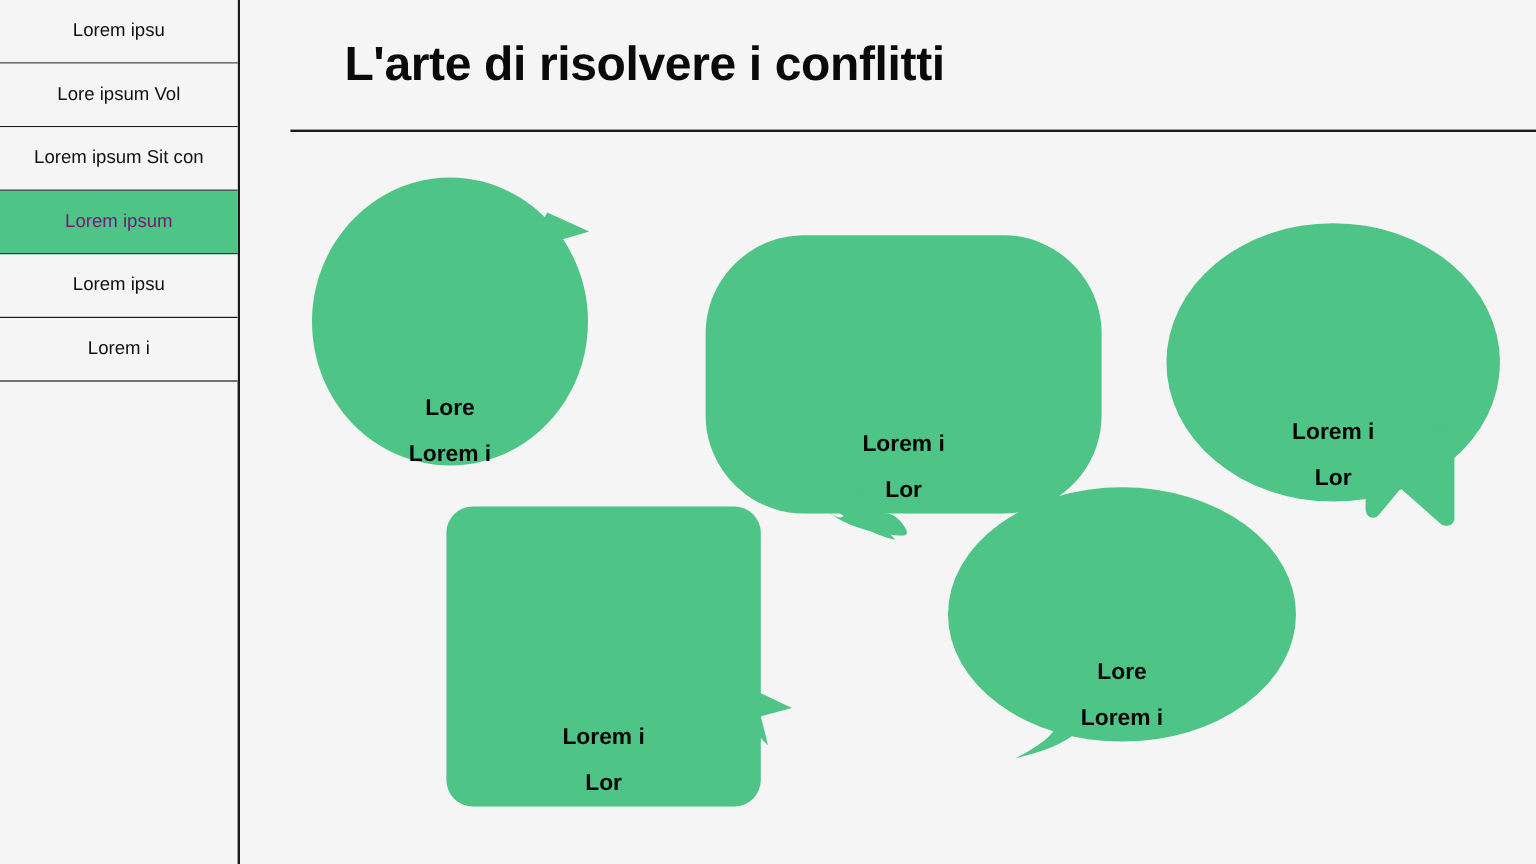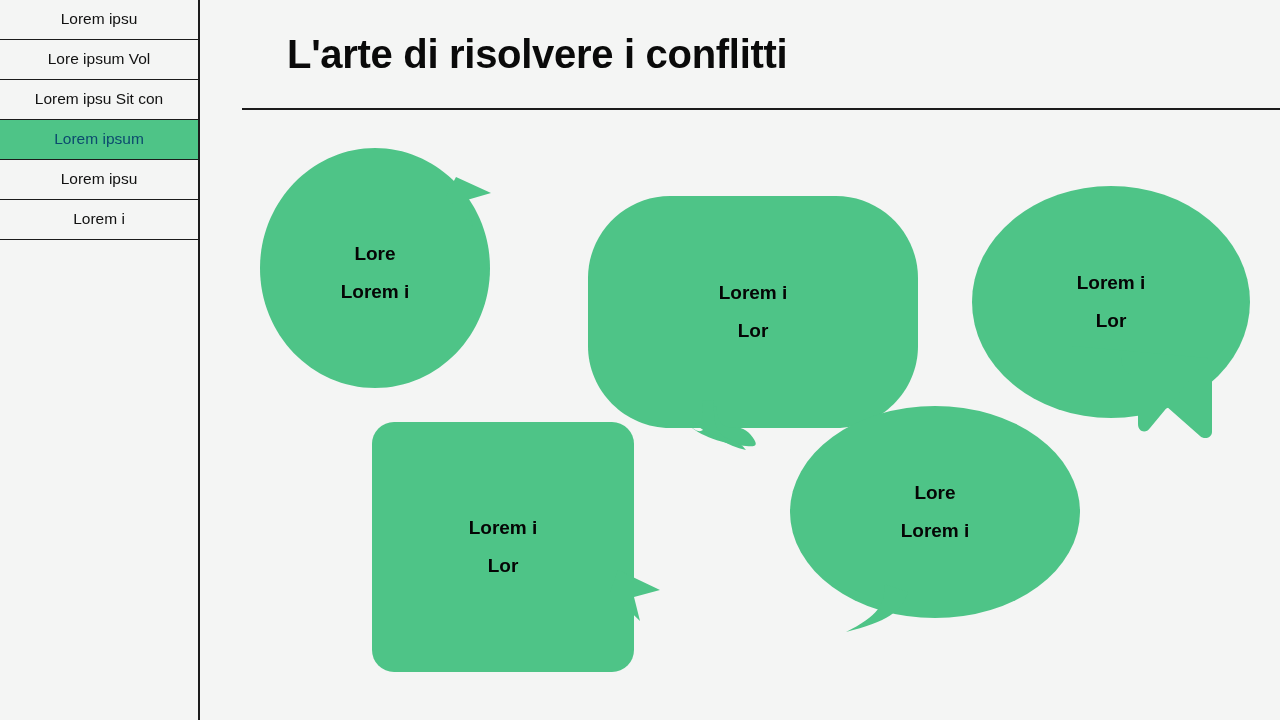--- a/index.html
+++ b/index.html
@@ -34,39 +34,39 @@
     border-right: 2px solid #1b1b1b;
   }
 
   .sidebar-list {
     list-style: none;
     width: 100%;
   }
 
   .sidebar-item {
     position: relative;
-    height: 40px;
+    height: 53px;
     display: flex;
     align-items: center;
     justify-content: center;
     text-align: center;
     font-size: 15.5px;
     line-height: 1.2;
     color: #111111;
     background: #f4f5f4;
     border-bottom: 1.5px solid #1b1b1b;
     padding: 0 8px;
     white-space: nowrap;
     cursor: pointer;
     user-select: none;
   }
 
   .sidebar-item.is-active {
     background: #4ec487;
-    color: #0c4a6e;
+    color: #701a75;
   }
 
   .sidebar-filler {
     background: #f4f5f4;
   }
 
   
   .main {
     position: relative;
     flex: 1 1 auto;
@@ -116,21 +116,21 @@
     width: 100%;
     height: 100%;
     overflow: visible;
   }
 
   .bubble-text {
     position: absolute;
     display: flex;
     flex-direction: column;
     align-items: center;
-    justify-content: center;
+    justify-content: flex-end;
     font-size: 19px;
     font-weight: bold;
     color: #050505;
     line-height: 38px;
     text-align: center;
     white-space: nowrap;
     pointer-events: none;
   }
 
   
@@ -156,21 +156,21 @@
 
   <aside class="sidebar">
     <ul class="sidebar-list">
       <li class="sidebar-item">
         <span>Lorem ipsu</span>
       </li>
       <li class="sidebar-item">
         <span>Lore ipsum Vol</span>
       </li>
       <li class="sidebar-item">
-        <span>Lorem ipsu Sit con</span>
+        <span>Lorem ipsum Sit con</span>
       </li>
       <li class="sidebar-item is-active">
         <span>Lorem ipsum</span>
       </li>
       <li class="sidebar-item">
         <span>Lorem ipsu</span>
       </li>
       <li class="sidebar-item">
         <span>Lorem i</span>
       </li>

